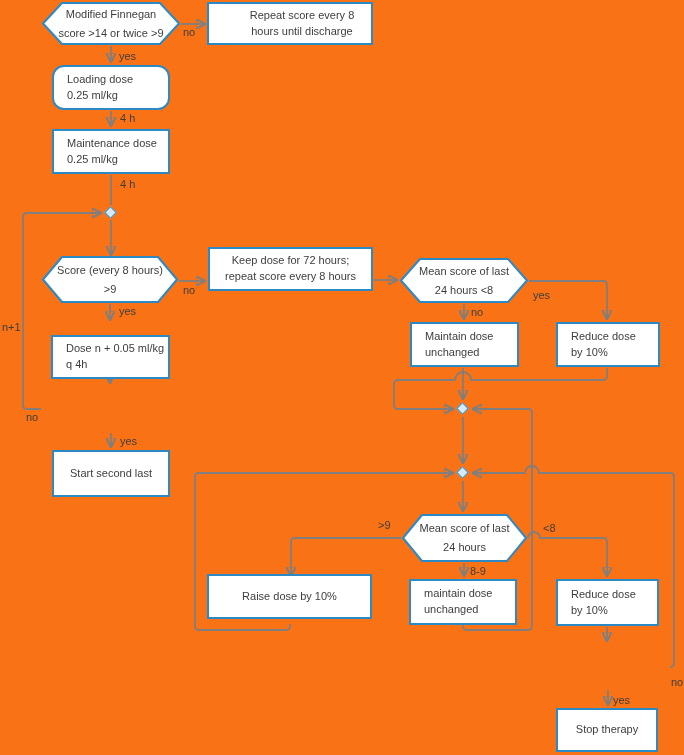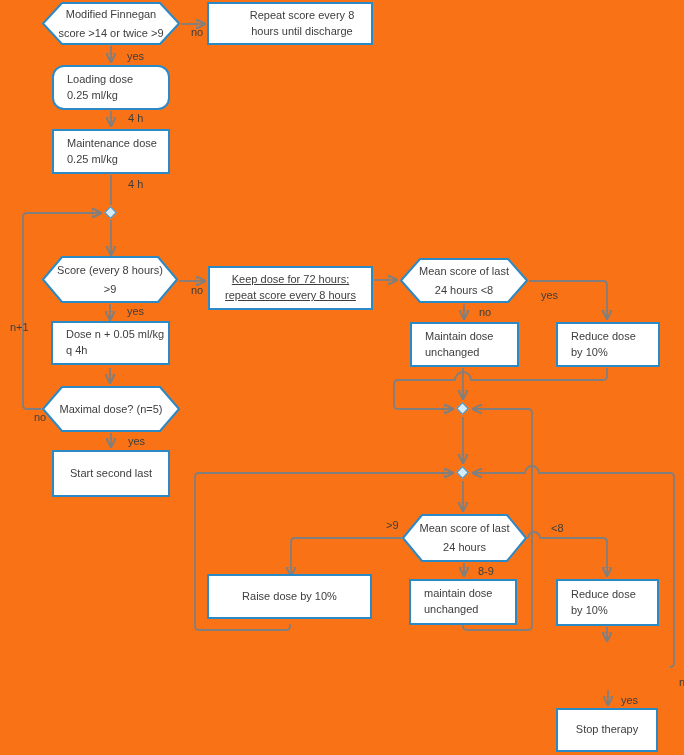--- a/index.html
+++ b/index.html
@@ -17,21 +17,21 @@
   .lbl{white-space:pre-line;line-height:1.45;position:relative;z-index:2;}
   .hex{background:transparent;border:none;text-align:center;}
   .hex .lbl{line-height:1.7;}
   .hex svg{position:absolute;left:0;top:0;z-index:0;}
   .hex polygon{fill:#ffffff;stroke:var(--shape,#2b8ac6);stroke-width:2;stroke-linejoin:round;}
   .conn{
     position:absolute;width:7px;height:7px;z-index:2;
     background:var(--connfill,#d9eaf7);border:1.5px solid var(--shape,#2b8ac6);
     transform:rotate(45deg);box-sizing:content-box;
   }
-  .elabel{position:absolute;z-index:2;line-height:1.1;margin-left:8px;}
+  .elabel{position:absolute;z-index:2;line-height:1.1;}
 </style>
 </head>
 <body>
 
 <div class="canvas" style="color: rgb(61, 61, 61);">
 
   <svg class="lines" width="684" height="755">
     <defs>
       <marker id="arw" markerUnits="userSpaceOnUse" markerWidth="10" markerHeight="10" viewBox="0 0 9 9" refX="8.5" refY="4.5" orient="auto">
         <path d="M0,0 L9,4.5 L0,9 Z" fill="#7f7f7f"></path>
@@ -78,51 +78,45 @@
     <span class="lbl">Score (every 8 hours)
 &gt;9</span>
   </div>
   <div class="node hex" style="left:400px;top:258px;width:128px;height:45px;">
       <svg width="128" height="45">
         <polygon points="20,1 108,1 127,22.5 108,44 20,44 1,22.5"></polygon>
       </svg>
     <span class="lbl">Mean score of last
 24 hours &lt;8</span>
   </div>
-  <div class="node hex" style="left:42px;top:386px;width:138px;height:46px;">
-      <svg width="138" height="46">
-        <polygon points="20,1 118,1 137,23 118,45 20,45 1,23"></polygon>
-      </svg>
-    <span class="lbl">Maximal dose? (n=5)</span>
-  </div>
   <div class="node hex" style="left:402px;top:514px;width:125px;height:48px;">
       <svg width="125" height="48">
         <polygon points="20,1 105,1 124,24 105,47 20,47 1,24"></polygon>
       </svg>
     <span class="lbl">Mean score of last
 24 hours</span>
   </div>
 
   <div class="node rect center" style="left:207px;top:2px;width:166px;height:43px;padding-left:24px;">
     <span class="lbl">Repeat score every 8
 hours until discharge</span>
   </div>
   <div class="node rect left" style="left:52px;top:65px;width:118px;height:45px;border-radius:12px;">
     <span class="lbl">Loading dose
 0.25 ml/kg</span>
   </div>
   <div class="node rect left" style="left:52px;top:129px;width:118px;height:45px;">
     <span class="lbl">Maintenance dose
 0.25 ml/kg</span>
   </div>
-  <div class="node rect center" style="left:208px;top:266px;width:165px;height:44px;text-decoration:underline;">
+  <div class="node rect center" style="left:208px;top:247px;width:165px;height:44px;">
     <span class="lbl">Keep dose for 72 hours;
 repeat score every 8 hours</span>
   </div>
-  <div class="node rect left" style="left:51px;top:321px;width:119px;height:44px;">
+  <div class="node rect left" style="left:51px;top:335px;width:119px;height:44px;">
     <span class="lbl">Dose n + 0.05 ml/kg
 q 4h</span>
   </div>
   <div class="node rect left" style="left:410px;top:322px;width:109px;height:45px;">
     <span class="lbl">Maintain dose
 unchanged</span>
   </div>
   <div class="node rect left" style="left:556px;top:322px;width:104px;height:45px;">
     <span class="lbl">Reduce dose
 by 10%</span>

